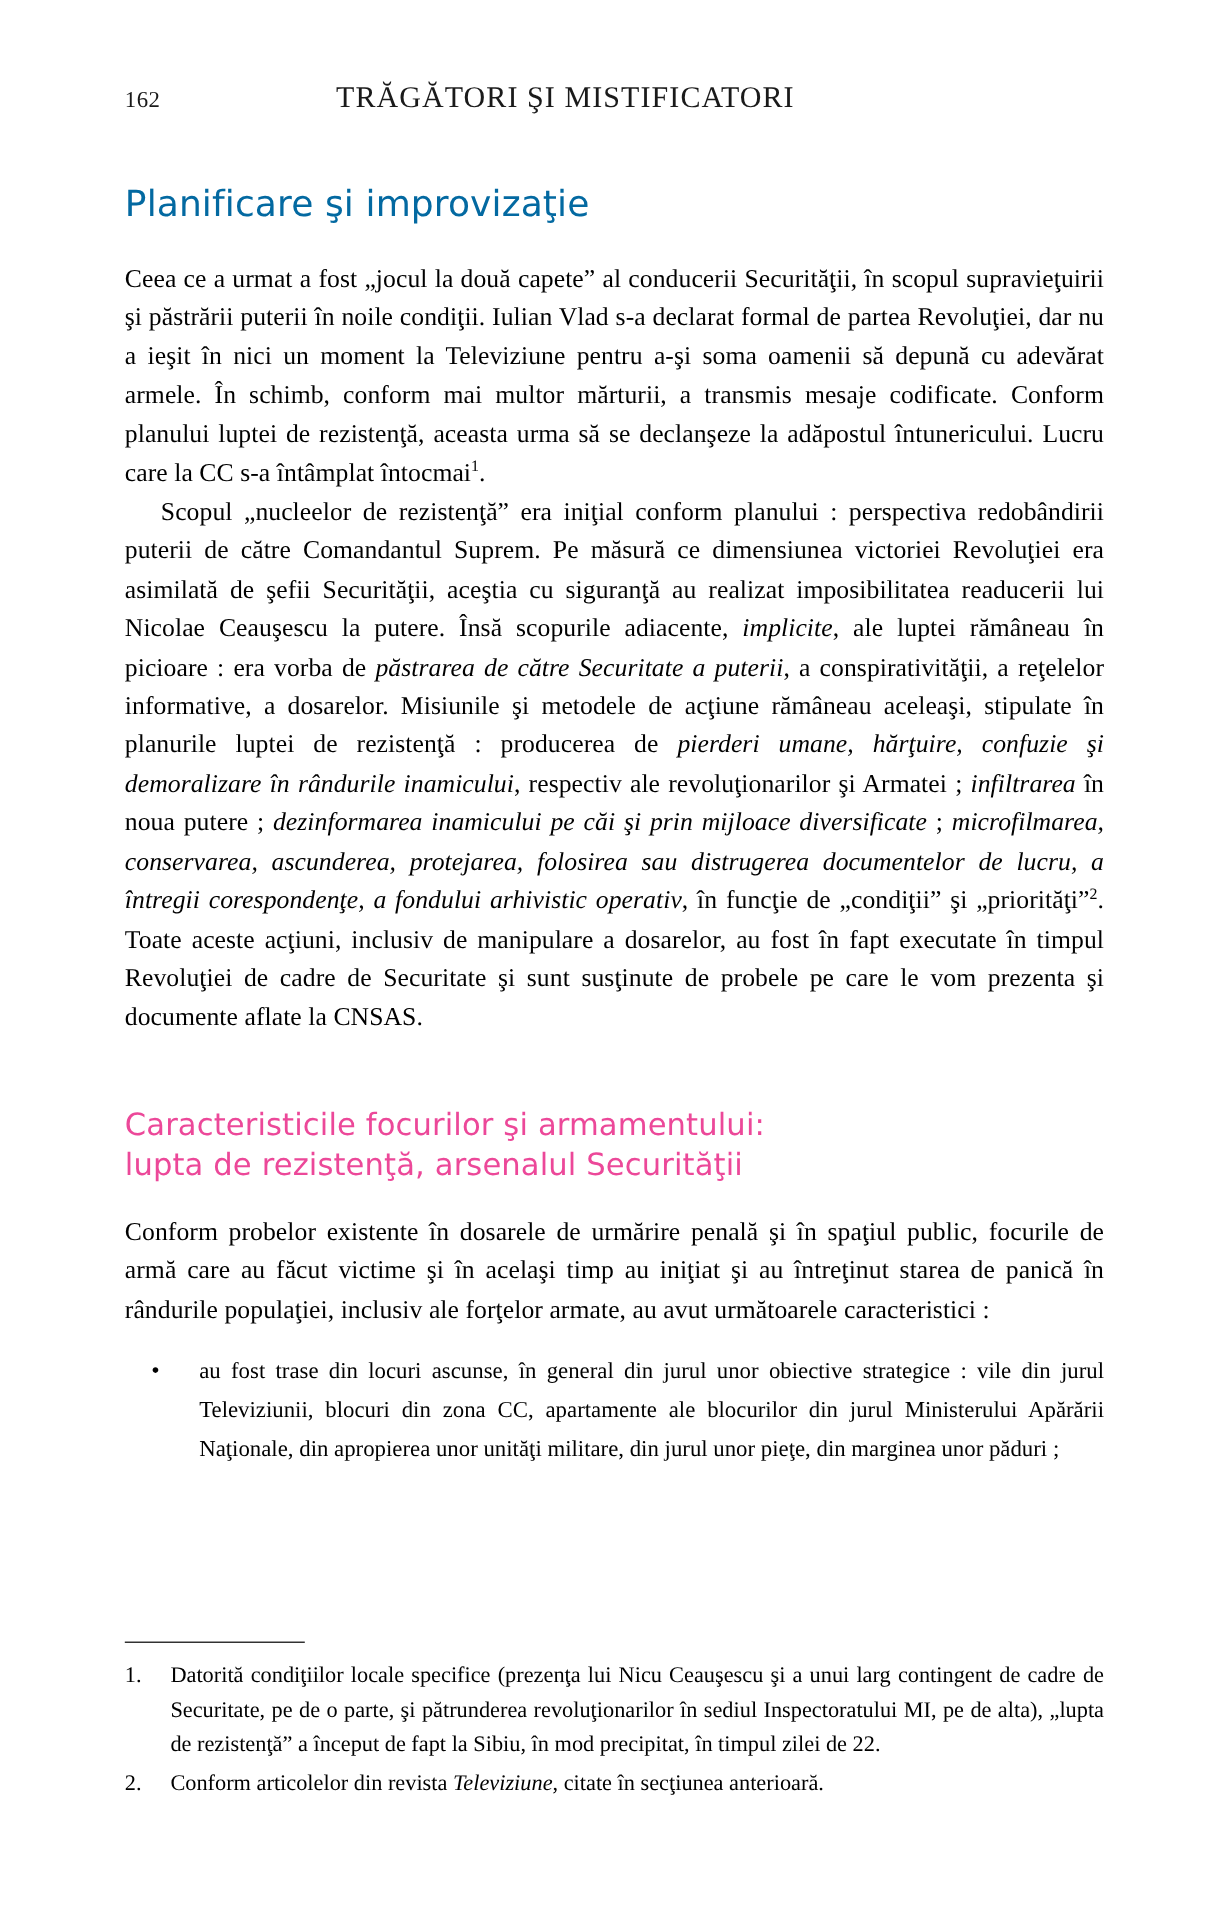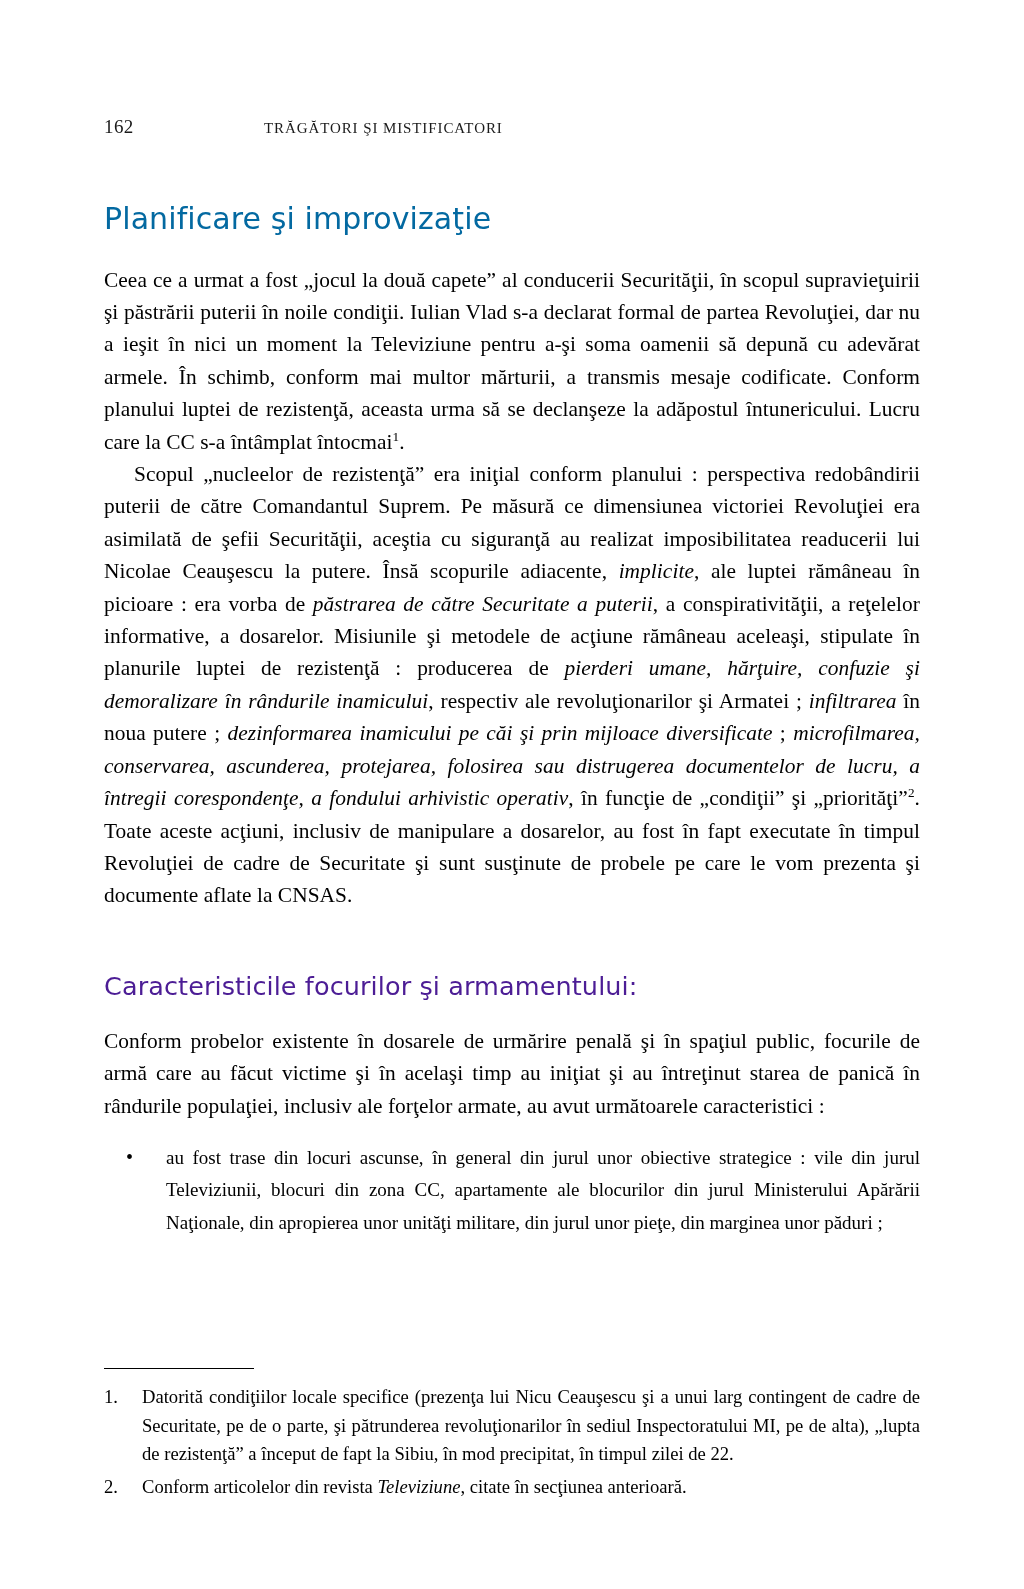--- a/index.html
+++ b/index.html
@@ -13,58 +13,59 @@
     font-family: "Liberation Serif", serif;
     color: #000000;
     position: relative;
     overflow: hidden;
   }
   .page {
     position: relative;
     width: 1024px;
     height: 1589px;
     box-sizing: border-box;
-    padding: 116px 104px 0 104px;
+    padding: 68px 104px 0 104px;
   }
   
   .running-head {
     display: flex;
     align-items: baseline;
     font-family: "Liberation Serif", serif;
     font-size: 19px;
     letter-spacing: 0.4px;
     color: #1a1a1a;
     height: 30px;
   }
   .folio {
     width: 160px;
     font-size: 19px;
   }
   .head-title {
-    font-size: 15px;
+    font-size: 25px;
     letter-spacing: 0.9px;
+    margin-left: 16px;
   }
   
   h1.section-title {
     font-family: "DejaVu Sans", sans-serif;
     font-weight: 400;
     font-size: 30px;
     line-height: 1.22;
     margin: 55px 0 26px 0;
     letter-spacing: 0.1px;
     color: #0369a1;
   }
   h2.section-title {
     font-family: "DejaVu Sans", sans-serif;
     font-weight: 400;
     font-size: 25.5px;
     line-height: 1.3;
     margin: 58px 0 22px 0;
     letter-spacing: 0.1px;
-    color: #4c1d95;
+    color: #ec4899;
   }
   
   p.body {
     font-family: "Liberation Serif", serif;
     font-size: 21.4px;
     line-height: 32.4px;
     text-align: justify;
     margin: 0;
     hyphens: manual;
     letter-spacing: 0.05px;
@@ -139,21 +140,21 @@
     <span class="folio">162</span>
     <span class="head-title">TRĂGĂTORI ŞI MISTIFICATORI</span>
   </div>
 
   <h1 class="section-title">Planificare şi improvizaţie</h1>
 
   <p class="body"><span>Ceea ce a urmat a fost „jocul la două capete” al conducerii Securităţii, în scopul supravieţuirii şi păstrării puterii în noile condiţii. Iulian Vlad s-a declarat formal de partea Revoluţiei, dar nu a ieşit în nici un moment la Televiziune pentru a-şi soma oamenii să depună cu adevărat armele. În schimb, conform mai multor mărturii, a transmis mesaje codificate. Conform planului luptei de rezistenţă, aceasta urma să se declanşeze la adăpostul întunericului. Lucru care la CC s-a întâmplat întocmai</span><sup>1</sup><span>.</span></p>
 
   <p class="body indent"><span>Scopul „nucleelor de rezistenţă” era iniţial conform planului : perspectiva redobândirii puterii de către Comandantul Suprem. Pe măsură ce dimensiunea victoriei Revoluţiei era asimilată de şefii Securităţii, aceştia cu siguranţă au realizat imposibilitatea readucerii lui Nicolae Ceauşescu la putere. Însă scopurile adiacente, </span><em>implicite</em><span>, ale luptei rămâneau în picioare :  era vorba de </span><em>păstrarea de către Securitate a puterii</em><span>, a conspirativităţii, a reţelelor informative, a dosarelor. Misiunile şi metodele de acţiune rămâneau aceleaşi, stipulate în planurile luptei de rezistenţă :  producerea de </span><em>pierderi umane, hărţuire, confuzie şi demoralizare în rândurile inamicului</em><span>, respectiv ale revoluţionarilor şi Armatei ; </span><em>infiltrarea</em><span> în noua putere ; </span><em>dezinformarea inamicului pe căi şi prin mijloace diversificate</em><span> ; </span><em>microfilmarea, conservarea, ascunderea, protejarea, folosirea sau distrugerea documentelor de lucru, a întregii corespondenţe, a fondului arhivistic operativ</em><span>, în funcţie de „condiţii” şi „priorităţi”</span><sup>2</sup><span>. Toate aceste acţiuni, inclusiv de manipulare a dosarelor, au fost în fapt executate în timpul Revoluţiei de cadre de Securitate şi sunt susţinute de probele pe care le vom prezenta şi documente aflate la CNSAS.</span></p>
 
-  <h2 class="section-title"><span>Caracteristicile focurilor şi armamentului:</span><br></h2>
+  <h2 class="section-title"><span>Caracteristicile focurilor şi armamentului:</span><br><span>lupta de rezistenţă, arsenalul Securităţii</span></h2>
 
   <p class="body">Conform probelor existente în dosarele de urmărire penală şi în spaţiul public, focurile de armă care au făcut victime şi în acelaşi timp au iniţiat şi au întreţinut starea de panică în rândurile populaţiei, inclusiv ale forţelor armate, au avut următoarele caracteristici :</p>
 
   <ul class="bullets">
     <li>au fost trase din locuri ascunse, în general din jurul unor obiective strategice : vile din jurul Televiziunii, blocuri din zona CC, apartamente ale blocurilor din jurul Ministerului Apărării Naţionale, din apropierea unor unităţi militare, din jurul unor pieţe, din marginea unor păduri ;</li>
   </ul>
 
   <div class="footnote-area">
     <hr class="footnote-rule">
     <div class="footnote">

